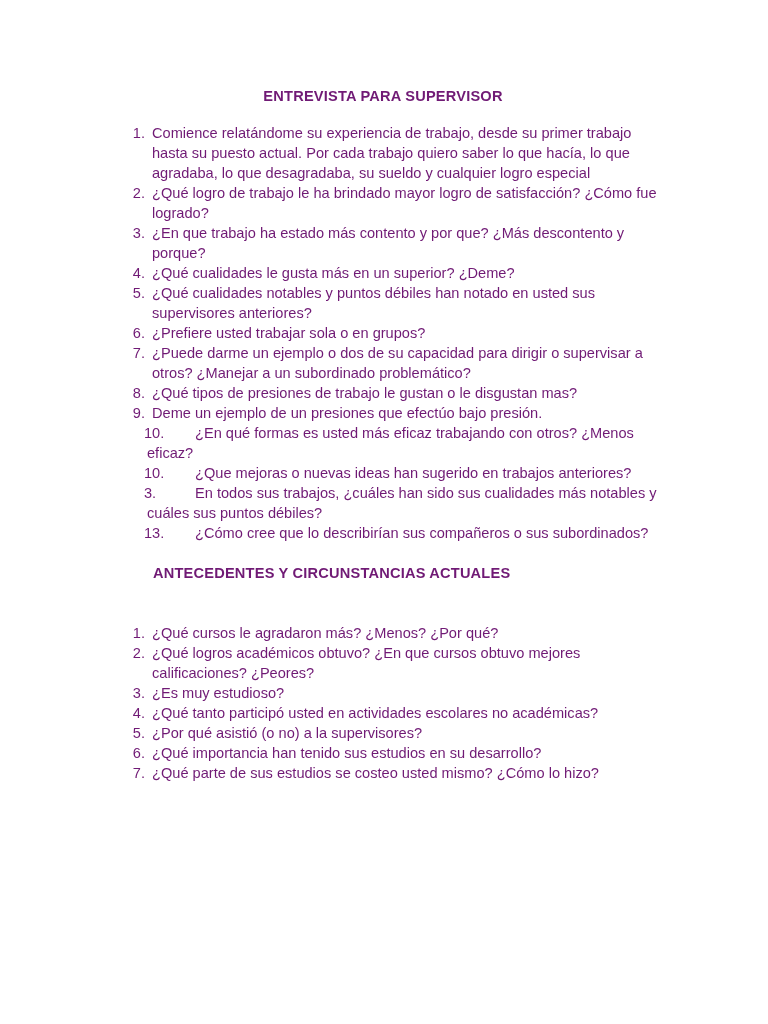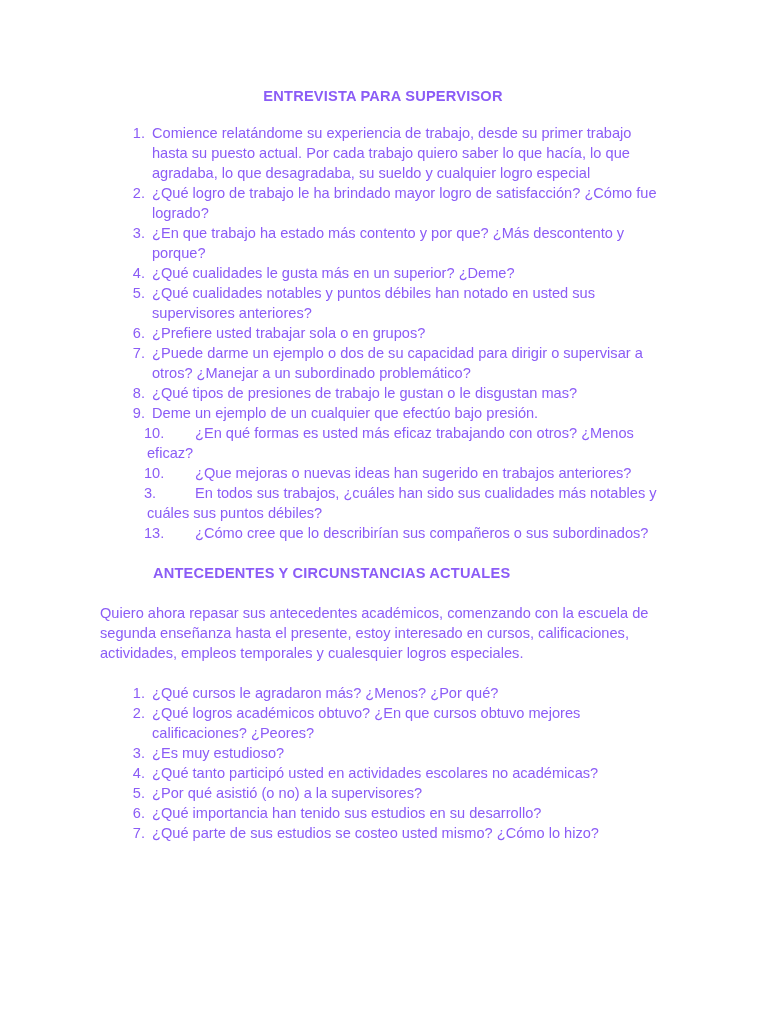--- a/index.html
+++ b/index.html
@@ -10,21 +10,21 @@
   }
 
   .page {
     position: relative;
     width: 768px;
     height: 1024px;
     background: #ffffff;
     margin: 0 auto;
     overflow: hidden;
     font-family: "Liberation Sans", sans-serif;
-    color: #8b5cf6;
+    color: #701a75;
     -webkit-font-smoothing: antialiased;
   }
 
   
   .content {
     position: absolute;
     left: 100px;
     top: 86px;
     width: 566px;
   }
@@ -147,21 +147,21 @@
       <li class="li">
         <span class="marker">7.</span>
         <span class="text">¿Puede darme un ejemplo o dos de su capacidad para dirigir o supervisar a otros? ¿Manejar a un subordinado problemático?</span>
       </li>
       <li class="li">
         <span class="marker">8.</span>
         <span class="text">¿Qué tipos de presiones de trabajo le gustan o le disgustan mas?</span>
       </li>
       <li class="li">
         <span class="marker">9.</span>
-        <span class="text">Deme un ejemplo de un cualquier que efectúo bajo presión.</span>
+        <span class="text">Deme un ejemplo de un presiones que efectúo bajo presión.</span>
       </li>
     </ol>
 
     <ol class="num-list wide">
       <li class="li">
         <span class="marker">10.</span>
         <span class="text"><span class="tab"></span><span>¿En qué formas es usted más eficaz trabajando con otros? ¿Menos eficaz?</span></span>
       </li>
       <li class="li">
         <span class="marker">10.</span>
@@ -176,21 +176,20 @@
         <span class="text"><span class="tab"></span><span>¿Cómo cree que lo describirían sus compañeros o sus subordinados?</span></span>
       </li>
     </ol>
 
     <div class="spacer-line"></div>
 
     <div class="section-heading">ANTECEDENTES Y CIRCUNSTANCIAS ACTUALES</div>
 
     <div class="spacer-line"></div>
 
-    <p class="body-paragraph">Quiero ahora repasar sus antecedentes académicos, comenzando con la escuela de segunda enseñanza hasta el presente, estoy interesado en cursos, calificaciones, actividades, empleos temporales y cualesquier logros especiales.</p>
 
     <div class="spacer-line"></div>
 
     <ol class="num-list">
       <li class="li">
         <span class="marker">1.</span>
         <span class="text">¿Qué cursos le agradaron más? ¿Menos? ¿Por qué?</span>
       </li>
       <li class="li">
         <span class="marker">2.</span>

